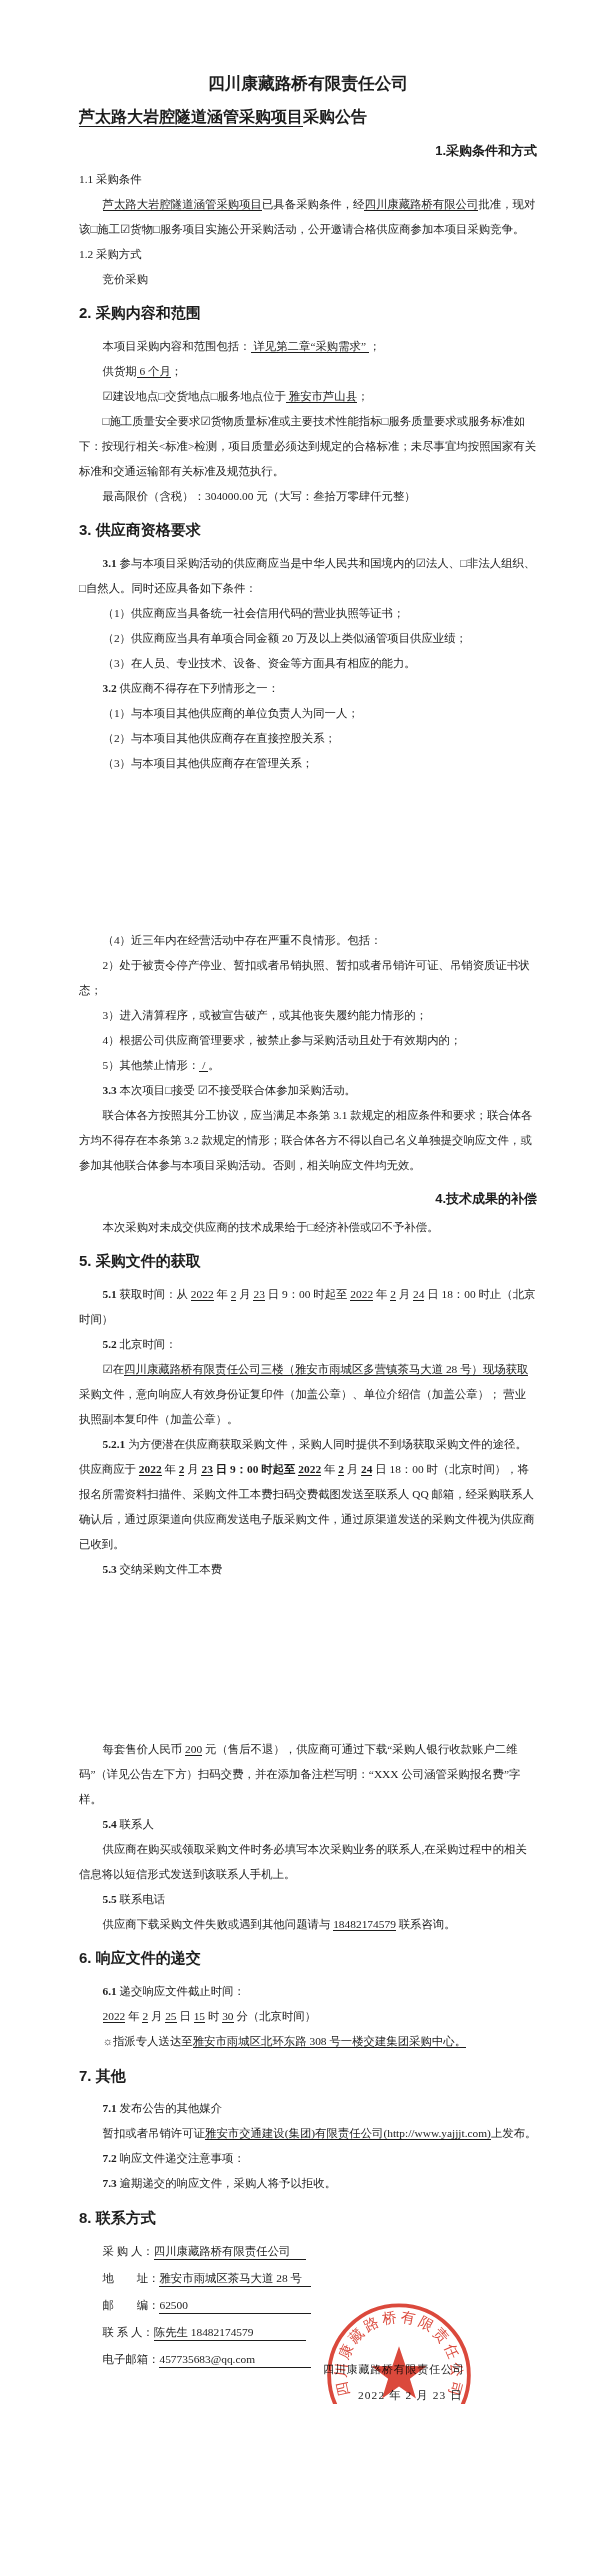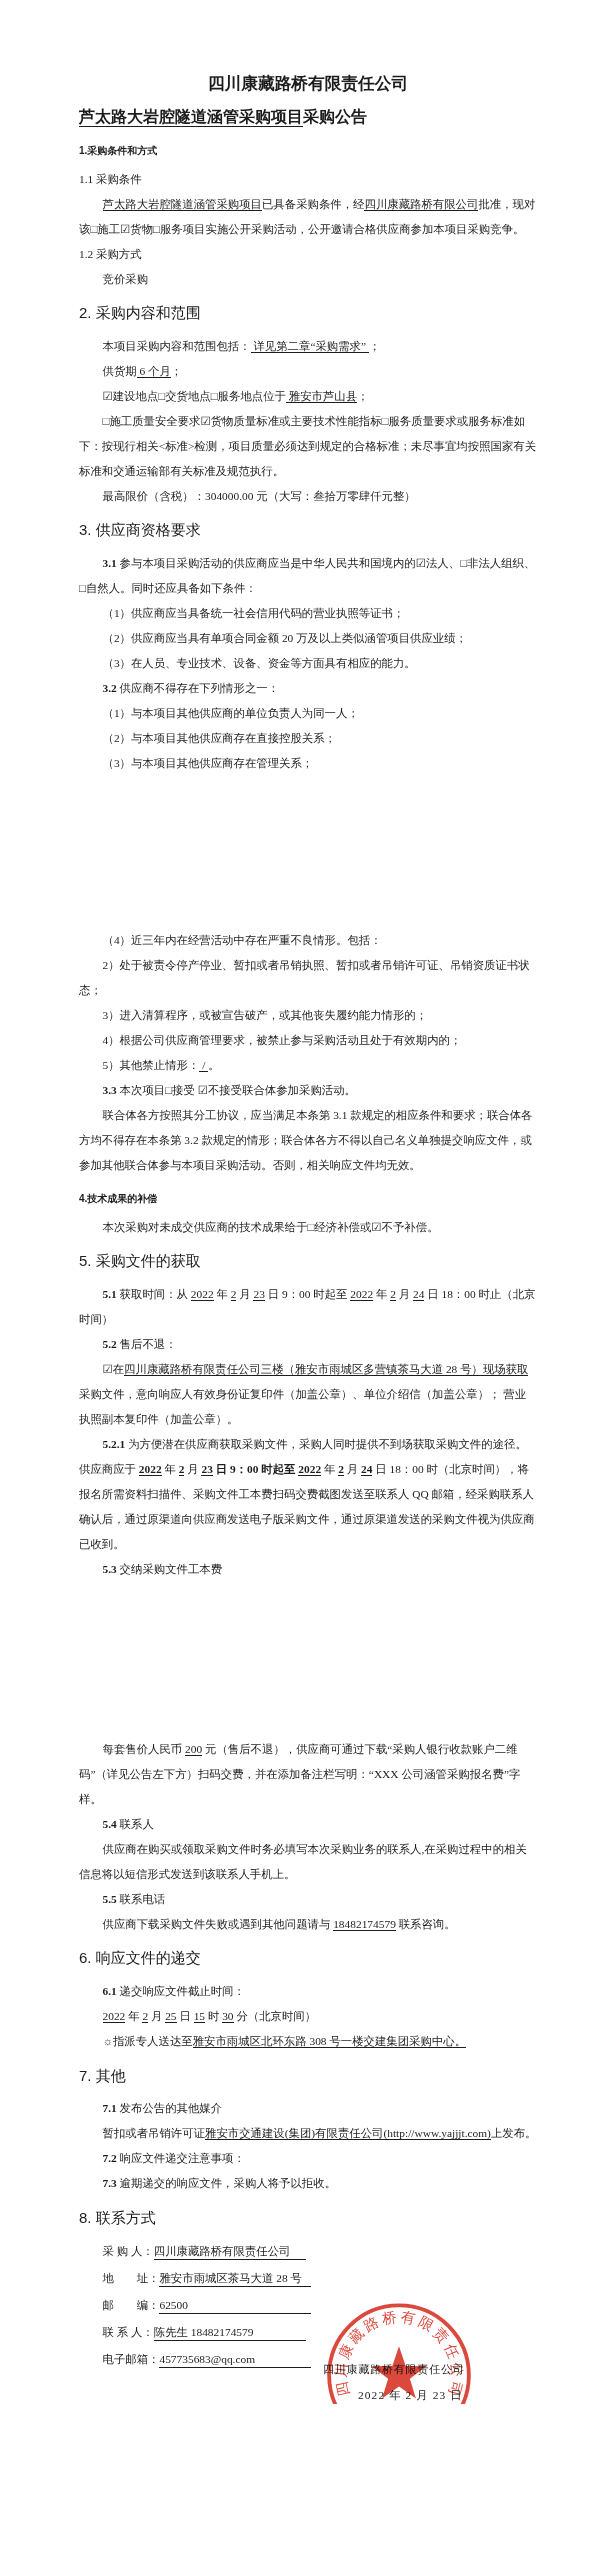--- a/index.html
+++ b/index.html
@@ -16,22 +16,22 @@
   }
   p{margin:0;line-height:25px;}
   .ind{text-indent:23.5px;}
   .u{border-bottom:0.8px solid #1d1d1d;}
   .ub{border-bottom:0.8px solid #1d1d1d;font-weight:bold;}
   .bold{font-weight:bold;}
   .sans{font-family:"Liberation Sans","DejaVu Sans",sans-serif;}
   .title1{font-size:16.7px;font-weight:bold;text-align:center;line-height:27px;text-indent:0;}
   .title2{font-size:16px;font-weight:bold;text-align:left;line-height:27px;margin-top:6px;text-indent:0;}
   .title2 .tu{border-bottom:1.5px solid #1d1d1d;padding-bottom:0.8px;}
-  .hsec{font-size:15px;font-weight:normal;line-height:27px;margin:7.6px 0;text-indent:0;font-family:"Liberation Sans","DejaVu Sans",sans-serif;}
-  .hmid{font-size:10px;font-weight:bold;line-height:26px;margin:7.6px 0 3px;text-indent:0;font-family:"Liberation Sans","DejaVu Sans",sans-serif;}
+  .hsec{font-size:15px;font-weight:bold;line-height:27px;margin:7.6px 0;text-indent:0;font-family:"Liberation Sans","DejaVu Sans",sans-serif;}
+  .hmid{font-size:13px;font-weight:bold;line-height:26px;margin:7.6px 0 3px;text-indent:0;font-family:"Liberation Sans","DejaVu Sans",sans-serif;text-align:right;}
   .gap1{height:152px;}
   .gap2{height:155px;}
   .sec8{position:relative;height:216px;}
   .crow{line-height:27px;text-indent:23.5px;}
   .cval{display:inline-block;border-bottom:0.8px solid #1d1d1d;min-width:152px;text-indent:0;line-height:16px;}
   .sig-company{position:absolute;left:244px;top:123px;font-size:11px;letter-spacing:0.8px;line-height:16.7px;}
   .sig-date{position:absolute;left:279px;top:149px;font-size:11.4px;letter-spacing:1.1px;line-height:16.7px;}
   .seal{position:absolute;left:244px;top:59px;width:152px;height:161px;opacity:.92;mix-blend-mode:multiply;}
 </style>
 </head>
@@ -73,21 +73,21 @@
   <p class="ind">4）根据公司供应商管理要求，被禁止参与采购活动且处于有效期内的；</p>
   <p class="ind"><span>5）其他禁止情形：</span><span class="u"> / </span><span>。</span></p>
   <p class="ind"><span class="bold">3.3</span><span> 本次项目□接受 ☑不接受联合体参加采购活动。</span></p>
   <p class="ind">联合体各方按照其分工协议，应当满足本条第 3.1 款规定的相应条件和要求；联合体各方均不得存在本条第 3.2 款规定的情形；联合体各方不得以自己名义单独提交响应文件，或参加其他联合体参与本项目采购活动。否则，相关响应文件均无效。</p>
 
   <p class="hmid">4.技术成果的补偿</p>
   <p class="ind">本次采购对未成交供应商的技术成果给于□经济补偿或☑不予补偿。</p>
 
   <p class="hsec">5. 采购文件的获取</p>
   <p class="ind"><span class="bold">5.1</span><span> 获取时间：从 </span><span class="u">2022</span><span> 年 </span><span class="u">2</span><span> 月 </span><span class="u">23</span><span> 日 9：00 时起至 </span><span class="u">2022</span><span> 年 </span><span class="u">2</span><span> 月 </span><span class="u">24</span><span> 日 18：00 时止（北京时间）</span></p>
-  <p class="ind"><span class="bold">5.2</span><span> 售后不退：</span></p>
+  <p class="ind"><span class="bold">5.2</span><span> 北京时间：</span></p>
   <p class="ind"><span>☑在</span><span class="u">四川康藏路桥有限责任公司三楼（雅安市雨城区多营镇茶马大道 28 号）现场获取</span><span>采购文件，意向响应人有效身份证复印件（加盖公章）、单位介绍信（加盖公章）； 营业执照副本复印件（加盖公章）。</span></p>
   <p class="ind"><span class="bold">5.2.1</span><span> 为方便潜在供应商获取采购文件，采购人同时提供不到场获取采购文件的途径。供应商应于 </span><span class="ub">2022</span><span> 年 </span><span class="ub">2</span><span> 月 </span><span class="ub">23</span><span class="bold"> 日 9：00 时起至 </span><span class="ub">2022</span><span> 年 </span><span class="ub">2</span><span> 月 </span><span class="ub">24</span><span> 日 18：00 时（北京时间），将报名所需资料扫描件、采购文件工本费扫码交费截图发送至联系人 QQ 邮箱，经采购联系人确认后，通过原渠道向供应商发送电子版采购文件，通过原渠道发送的采购文件视为供应商已收到。</span></p>
   <p class="ind"><span class="bold">5.3</span><span> 交纳采购文件工本费</span></p>
 
   <div class="gap2"></div>
 
   <p class="ind"><span>每套售价人民币 </span><span class="u">200</span><span> 元（售后不退），供应商可通过下载“采购人银行收款账户二维码”（详见公告左下方）扫码交费，并在添加备注栏写明：“XXX 公司涵管采购报名费”字样。</span></p>
   <p class="ind"><span class="bold">5.4</span><span> 联系人</span></p>
   <p class="ind">供应商在购买或领取采购文件时务必填写本次采购业务的联系人,在采购过程中的相关信息将以短信形式发送到该联系人手机上。</p>
   <p class="ind"><span class="bold">5.5</span><span> 联系电话</span></p>

